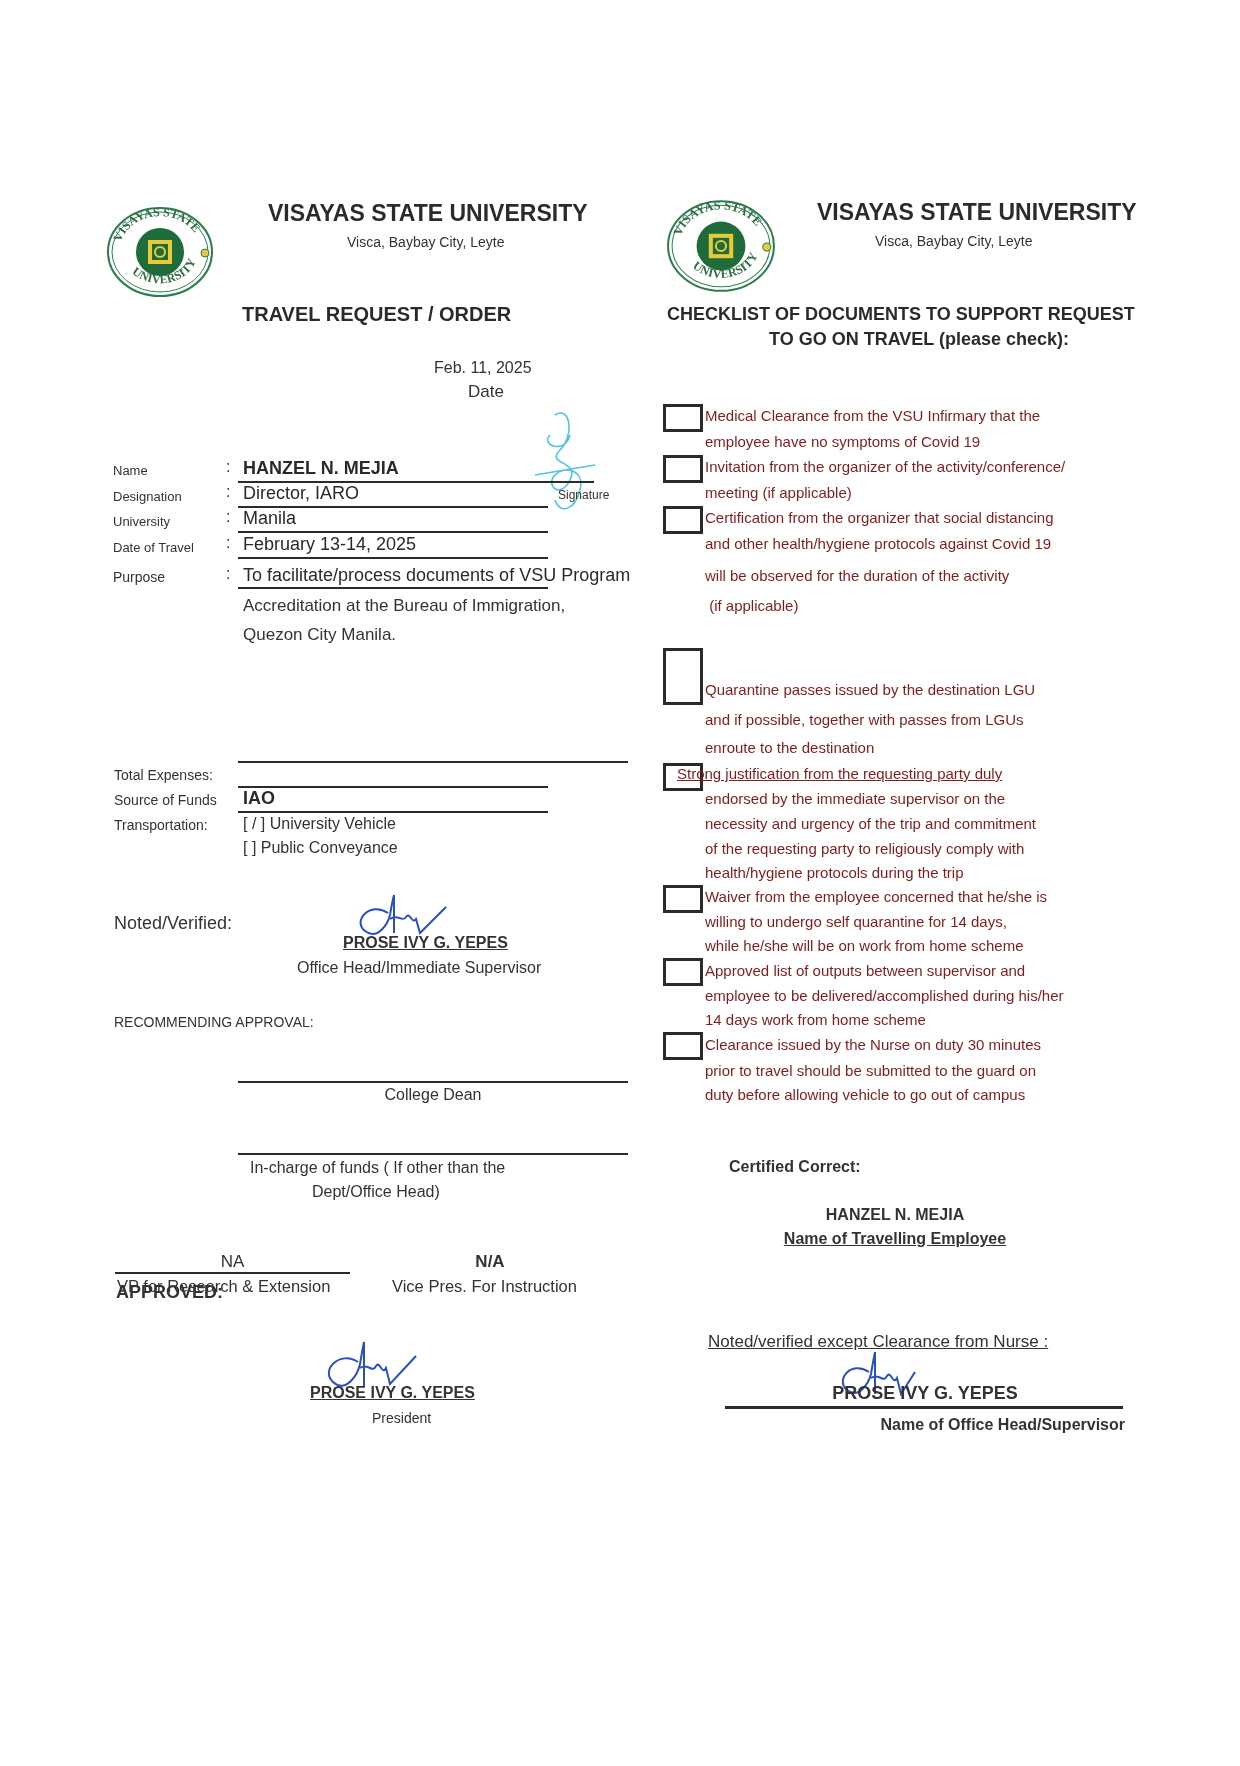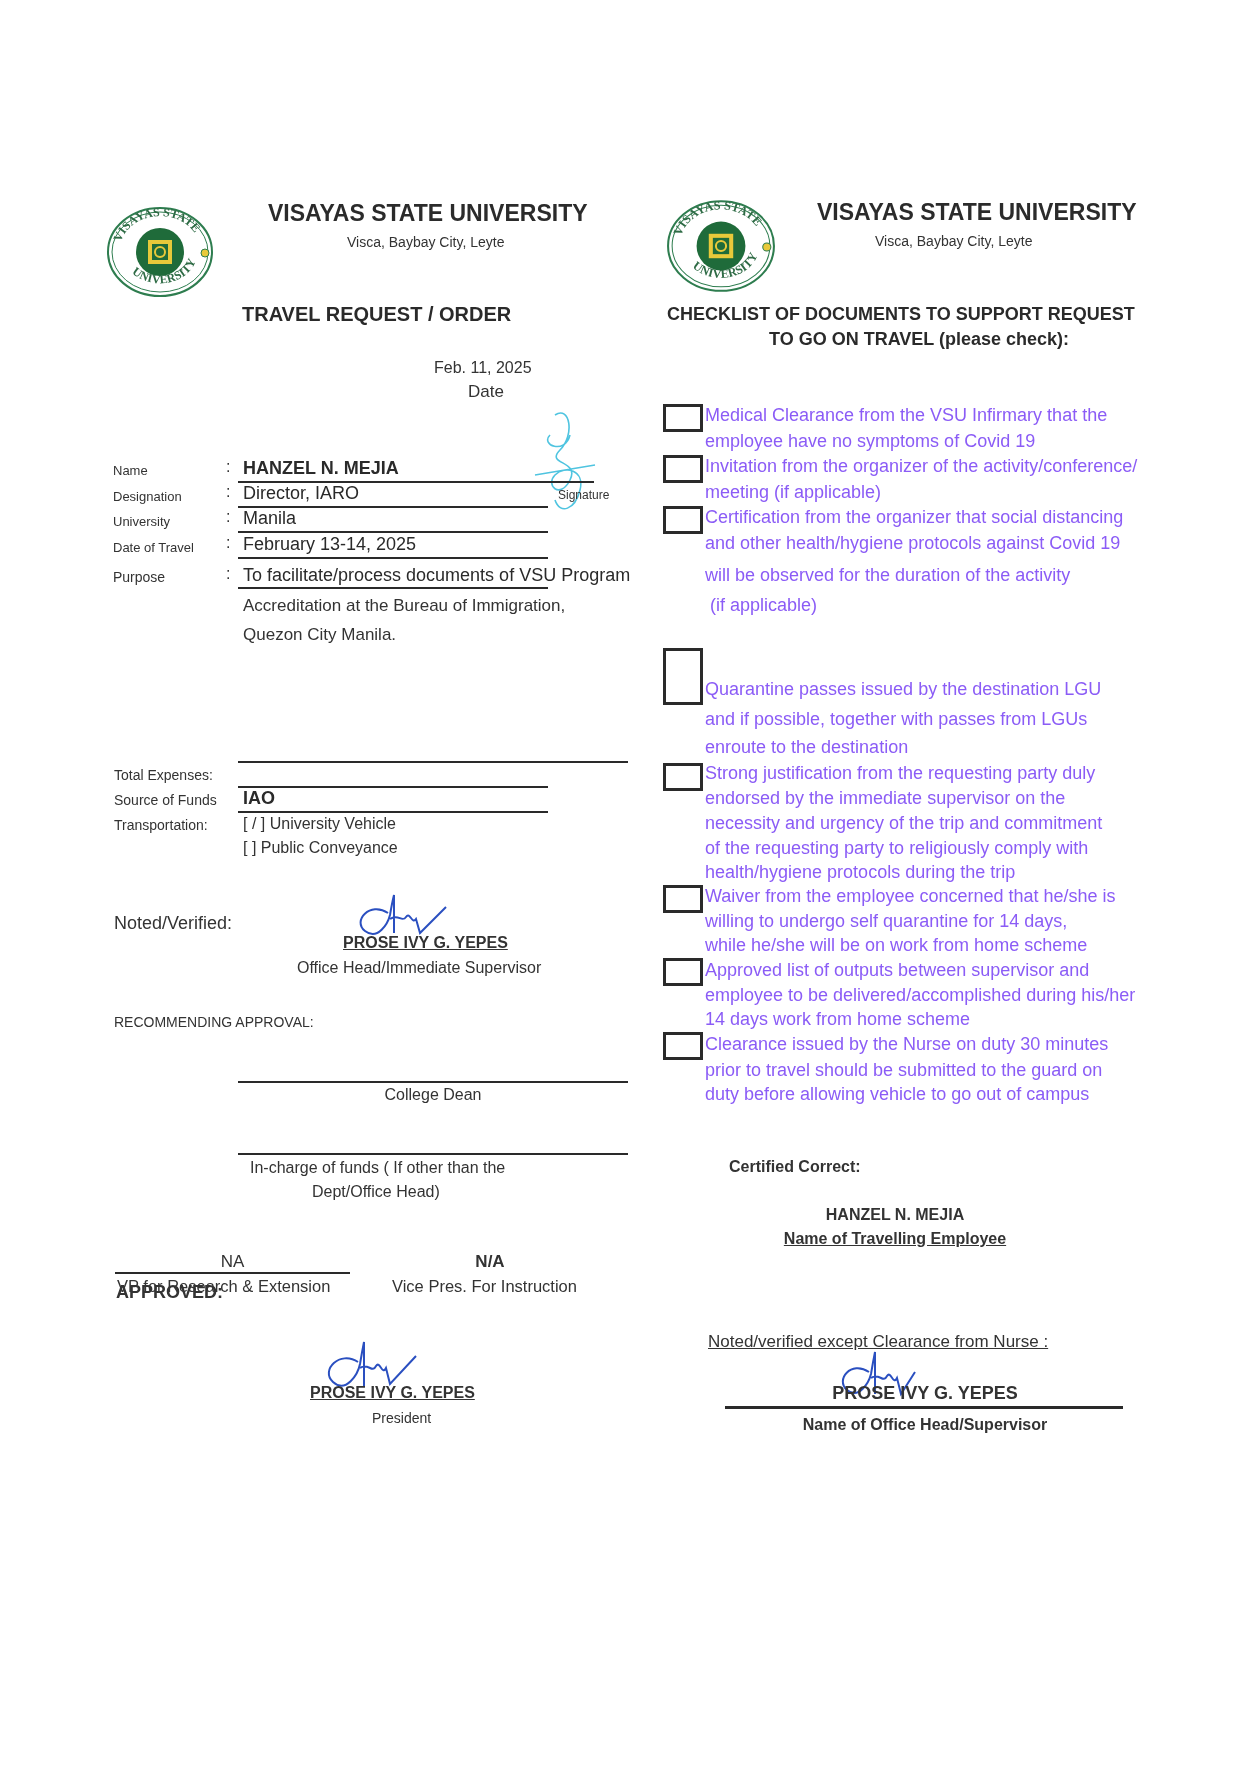--- a/index.html
+++ b/index.html
@@ -10,21 +10,21 @@
   .hr { position: absolute; height: 2px; background: #2a2a2a; }
   .seal { position: absolute; width: 110px; height: 94px; }
   .uni-title { font-size: 23px; font-weight: bold; color: #2b2b2b; white-space: nowrap; }
   .uni-sub { font-size: 14px; color: #333; white-space: nowrap; }
   .form-title { font-size: 20px; font-weight: bold; white-space: nowrap; }
   .lbl { font-size: 13px; color: #333; white-space: nowrap; }
   .colon { font-size: 16px; color: #333; }
   .val { font-size: 18px; color: #2a2a2a; white-space: nowrap; }
   .txt { font-size: 17px; color: #333; white-space: nowrap; }
   .cb { position: absolute; border: 3px solid #2a2a2a; background: #fff; width: 40px; height: 28px; }
-  .chk-text { font-size: 18px; line-height: 25px; color: #8b5cf6; white-space: nowrap; }
+  .chk-text { font-size: 15px; line-height: 25px; color: #7f1d1d; white-space: nowrap; }
   .sig { position: absolute; pointer-events: none; }
   .underline { text-decoration: underline; }
   .center { text-align: center; }
 </style>
 </head>
 <body>
 
 <div class="seal" style="left:105px; top:205px;">
   <svg width="110" height="94" viewBox="0 0 110 94">
     <ellipse cx="55" cy="47" rx="52" ry="44" fill="#fff" stroke="#2e7d4f" stroke-width="2"></ellipse>
@@ -161,21 +161,21 @@
   <div class="abs chk-text" style="left:705px; top:593px; white-space:pre;"> (if applicable)</div>
 </div>
 <div>
   <div class="cb" style="left:663px; top:648px; height:57px;"></div>
   <div class="abs chk-text" style="left:705px; top:677px;">Quarantine passes issued by the destination LGU</div>
   <div class="abs chk-text" style="left:705px; top:707px;">and if possible, together with passes from LGUs</div>
   <div class="abs chk-text" style="left:705px; top:735px;">enroute to the destination</div>
 </div>
 <div>
   <div class="cb" style="left:663px; top:763px;"></div>
-  <div class="abs chk-text" style="left:705px; top:761px;">Strong justification from the requesting party duly</div>
+  <div class="abs chk-text" style="left:677px; top:761px;text-decoration:underline;">Strong justification from the requesting party duly</div>
   <div class="abs chk-text" style="left:705px; top:786px;text-align:right;">endorsed by the immediate supervisor on the</div>
   <div class="abs chk-text" style="left:705px; top:811px;">necessity and urgency of the trip and commitment</div>
   <div class="abs chk-text" style="left:705px; top:836px;">of the requesting party to religiously comply with</div>
   <div class="abs chk-text" style="left:705px; top:860px;">health/hygiene protocols during the trip</div>
 </div>
 <div>
   <div class="cb" style="left:663px; top:885px;"></div>
   <div class="abs chk-text" style="left:705px; top:884px;">Waiver from the employee concerned that he/she is</div>
   <div class="abs chk-text" style="left:705px; top:909px;">willing to undergo self quarantine for 14 days,</div>
   <div class="abs chk-text" style="left:705px; top:933px;">while he/she will be on work from home scheme</div>
@@ -196,13 +196,13 @@
 <div class="abs txt bold" style="left:729px; top:1158px; font-size:16px;">Certified Correct:</div>
 <div class="abs txt bold center" style="left:720px; top:1206px; width:350px; font-size:16px;">HANZEL N. MEJIA</div>
 <div class="abs txt bold center" style="left:720px; top:1230px; width:350px; font-size:16px;text-decoration:underline;">Name of Travelling Employee</div>
 
 <div class="abs txt underline" style="left:708px; top:1332px;">Noted/verified except Clearance from Nurse :</div>
 <svg class="sig" style="left:835px; top:1350px;" width="90" height="50" viewBox="0 0 90 50">
   <path d="M34,22 C16,10 0,30 12,40 C24,50 34,32 36,24 C38,12 40,2 40,2 L40,44 M36,28 C44,22 48,34 52,26 C56,20 58,36 62,28 L66,44 L80,22" fill="none" stroke="#2a4fc0" stroke-width="2"></path>
 </svg>
 <div class="abs txt bold center" style="left:725px; top:1383px; width:400px; font-size:18px;">PROSE IVY G. YEPES</div>
 <div class="hr" style="left:725px; top:1406px; width:398px; height:3px;"></div>
-<div class="abs txt bold center" style="left:725px; top:1416px; width:400px; font-size:16px;">Name of Office Head/Supervisor</div>
+<div class="abs txt bold center" style="left:725px; top:1416px; width:400px; font-size:16px;text-align:right;">Name of Office Head/Supervisor</div>
 
 </body></html>

